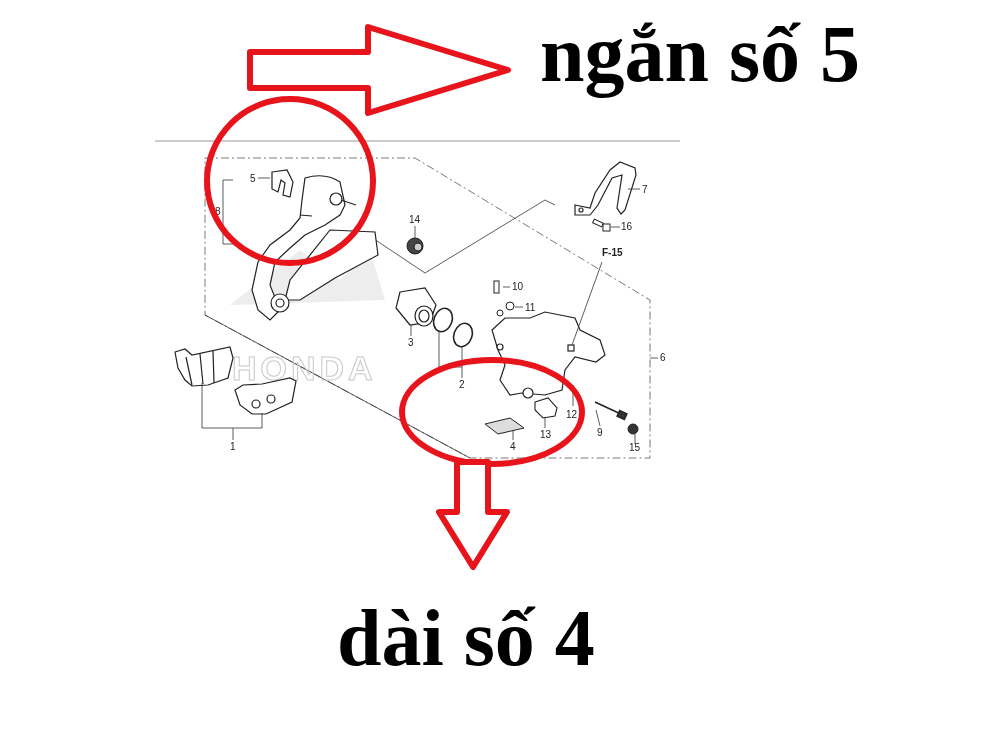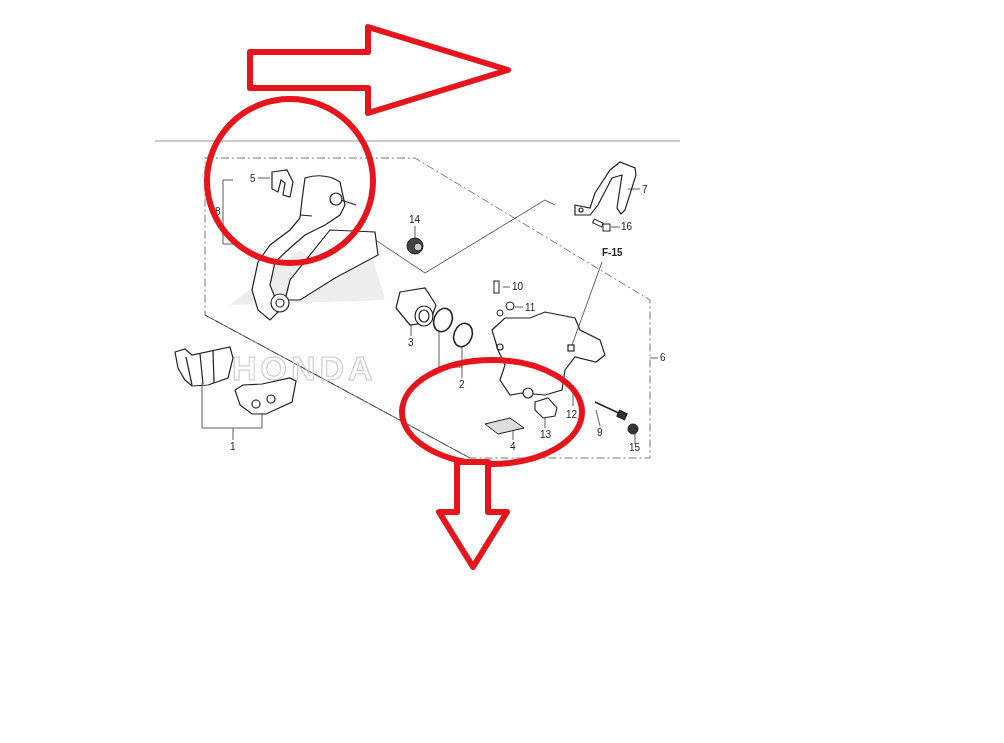--- a/index.html
+++ b/index.html
@@ -156,13 +156,15 @@
     </g>
 
     <ellipse cx="290" cy="181" rx="83" ry="82" fill="none" stroke="#e8141c" stroke-width="6"></ellipse>
     <ellipse cx="492" cy="412" rx="90" ry="52" fill="none" stroke="#e8141c" stroke-width="6"></ellipse>
 
     <path d="M250,52 L368,52 L368,27 L508,70 L368,113 L368,88 L250,88 Z" fill="#fff" stroke="#e8141c" stroke-width="6" stroke-linejoin="round"></path>
 
     <path d="M457,462 L488,462 L488,512 L507,512 L473,567 L439,512 L457,512 Z" fill="#fff" stroke="#e8141c" stroke-width="6" stroke-linejoin="round"></path>
   </svg>
 
+  <div class="caption caption-top">ngắn số 5</div>
+  <div class="caption caption-bottom">dài số 4</div>
 </div>
 
 </body></html>

